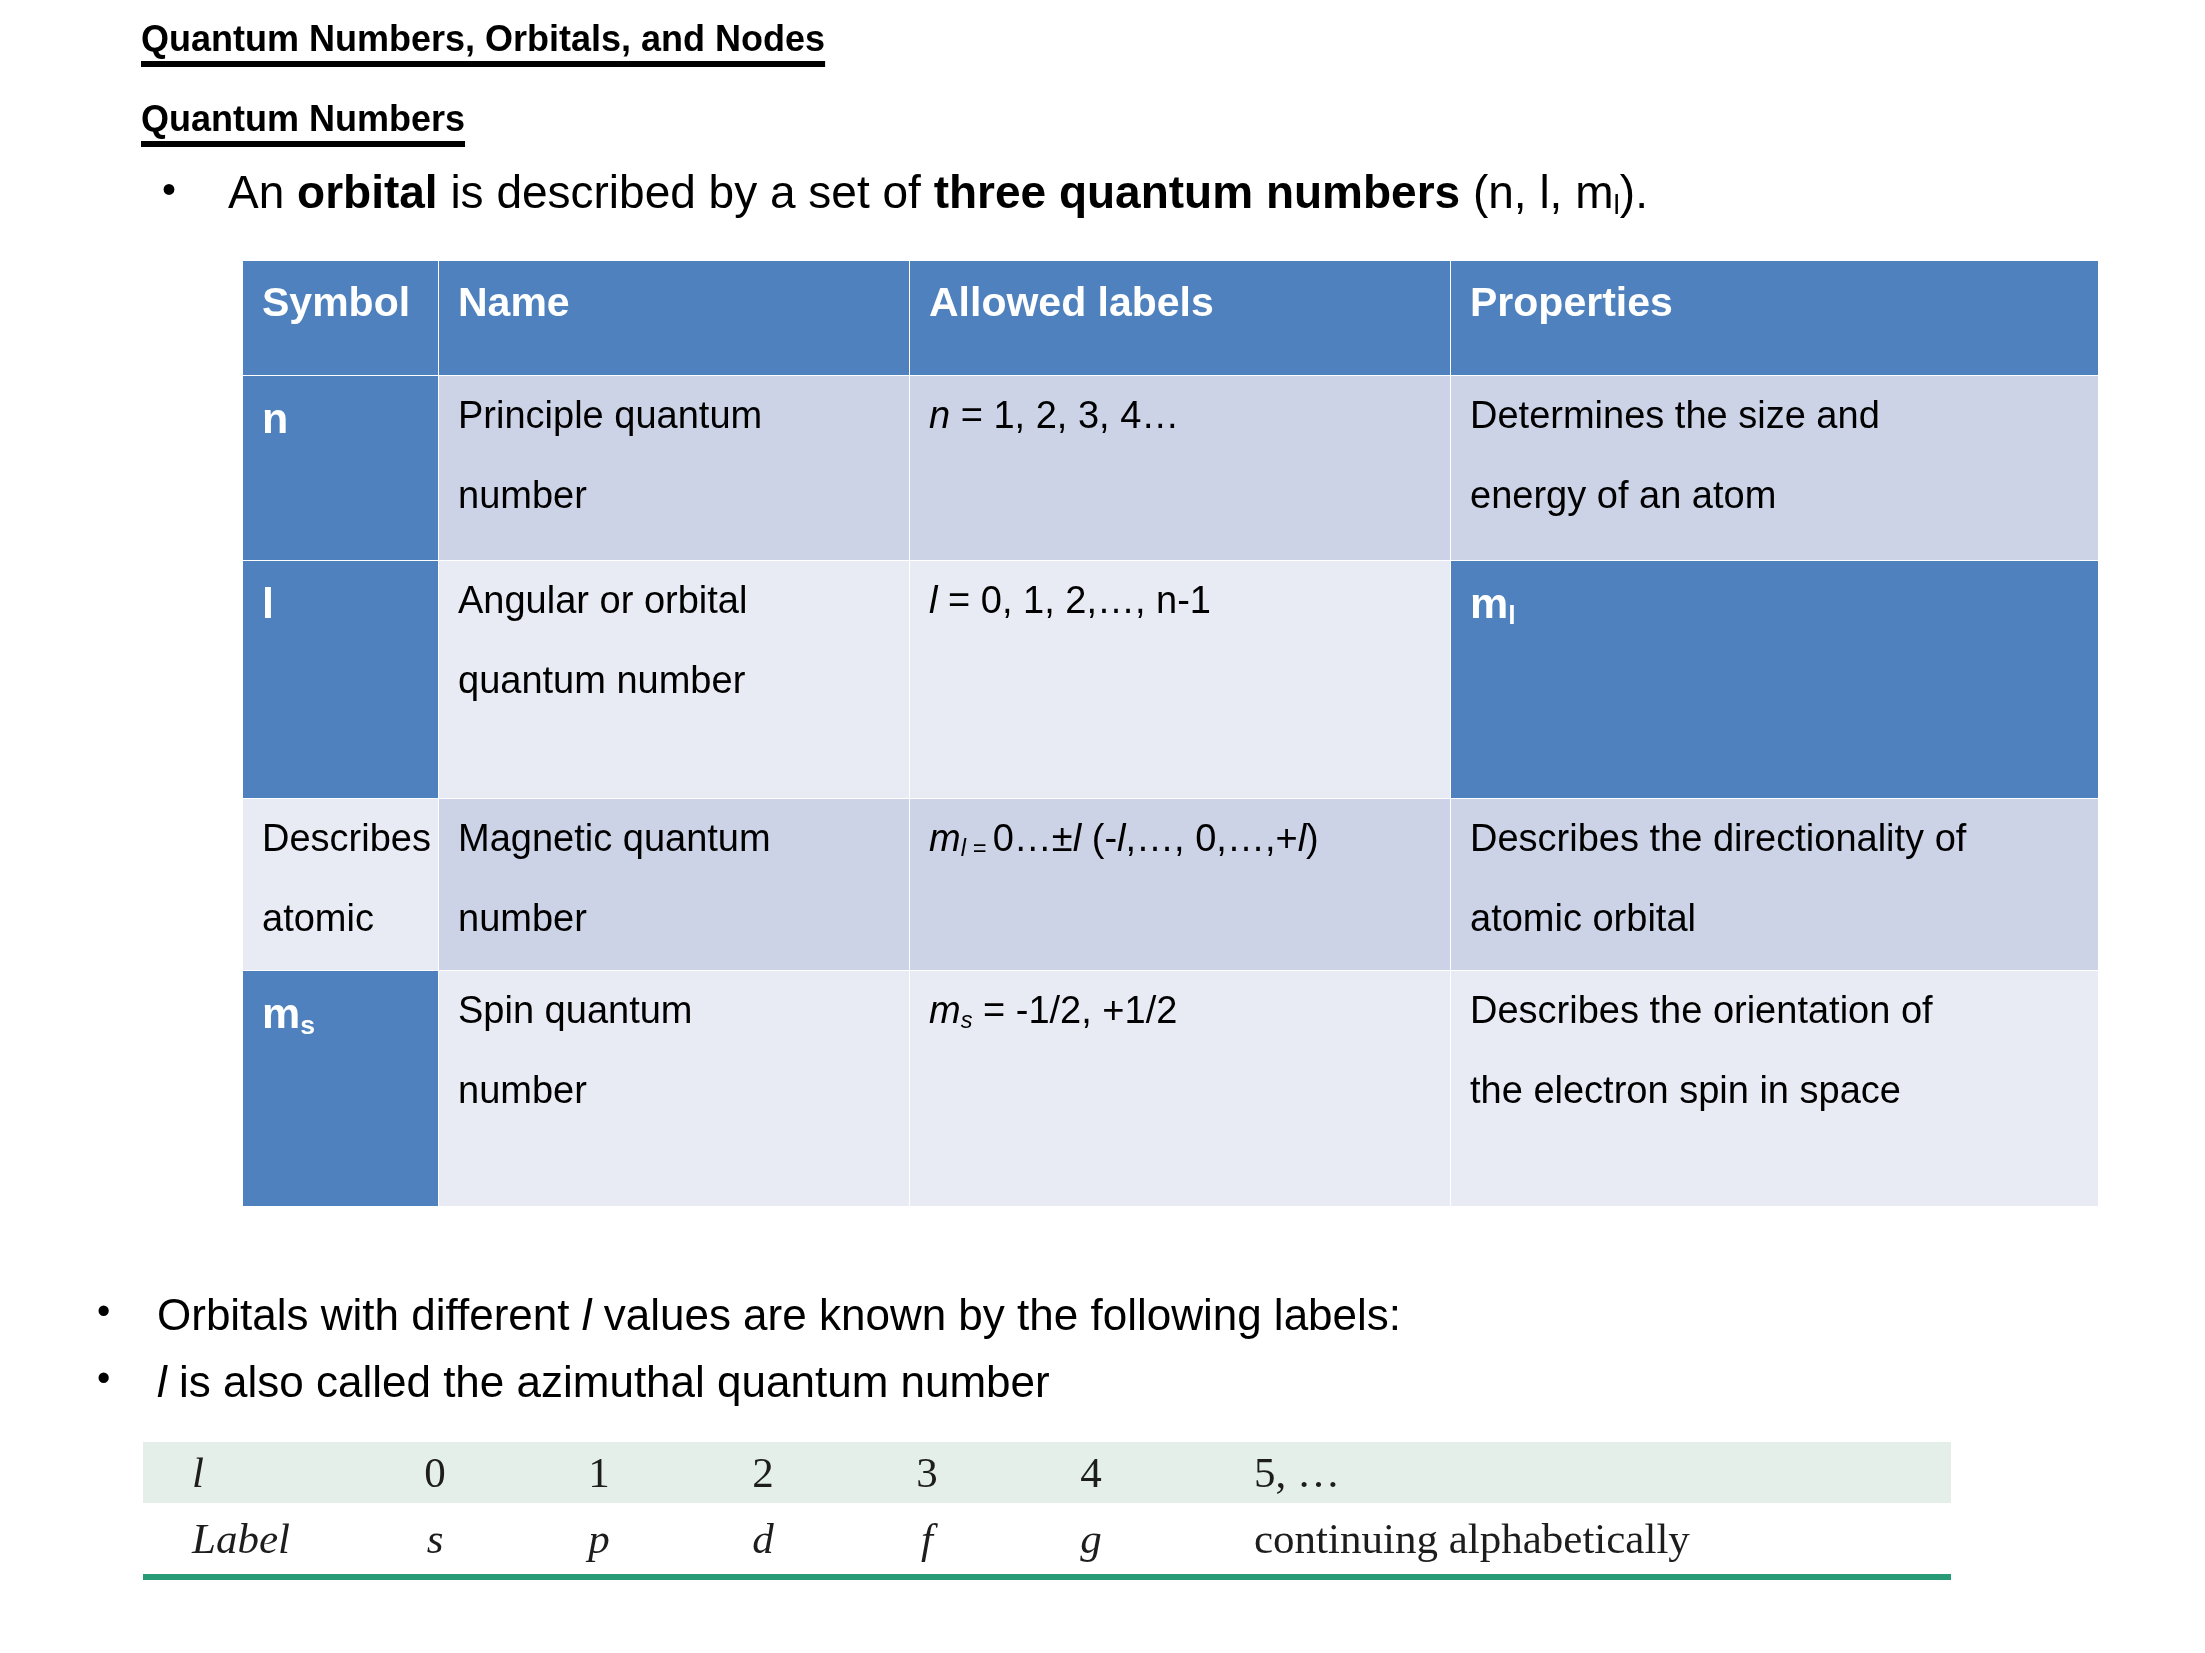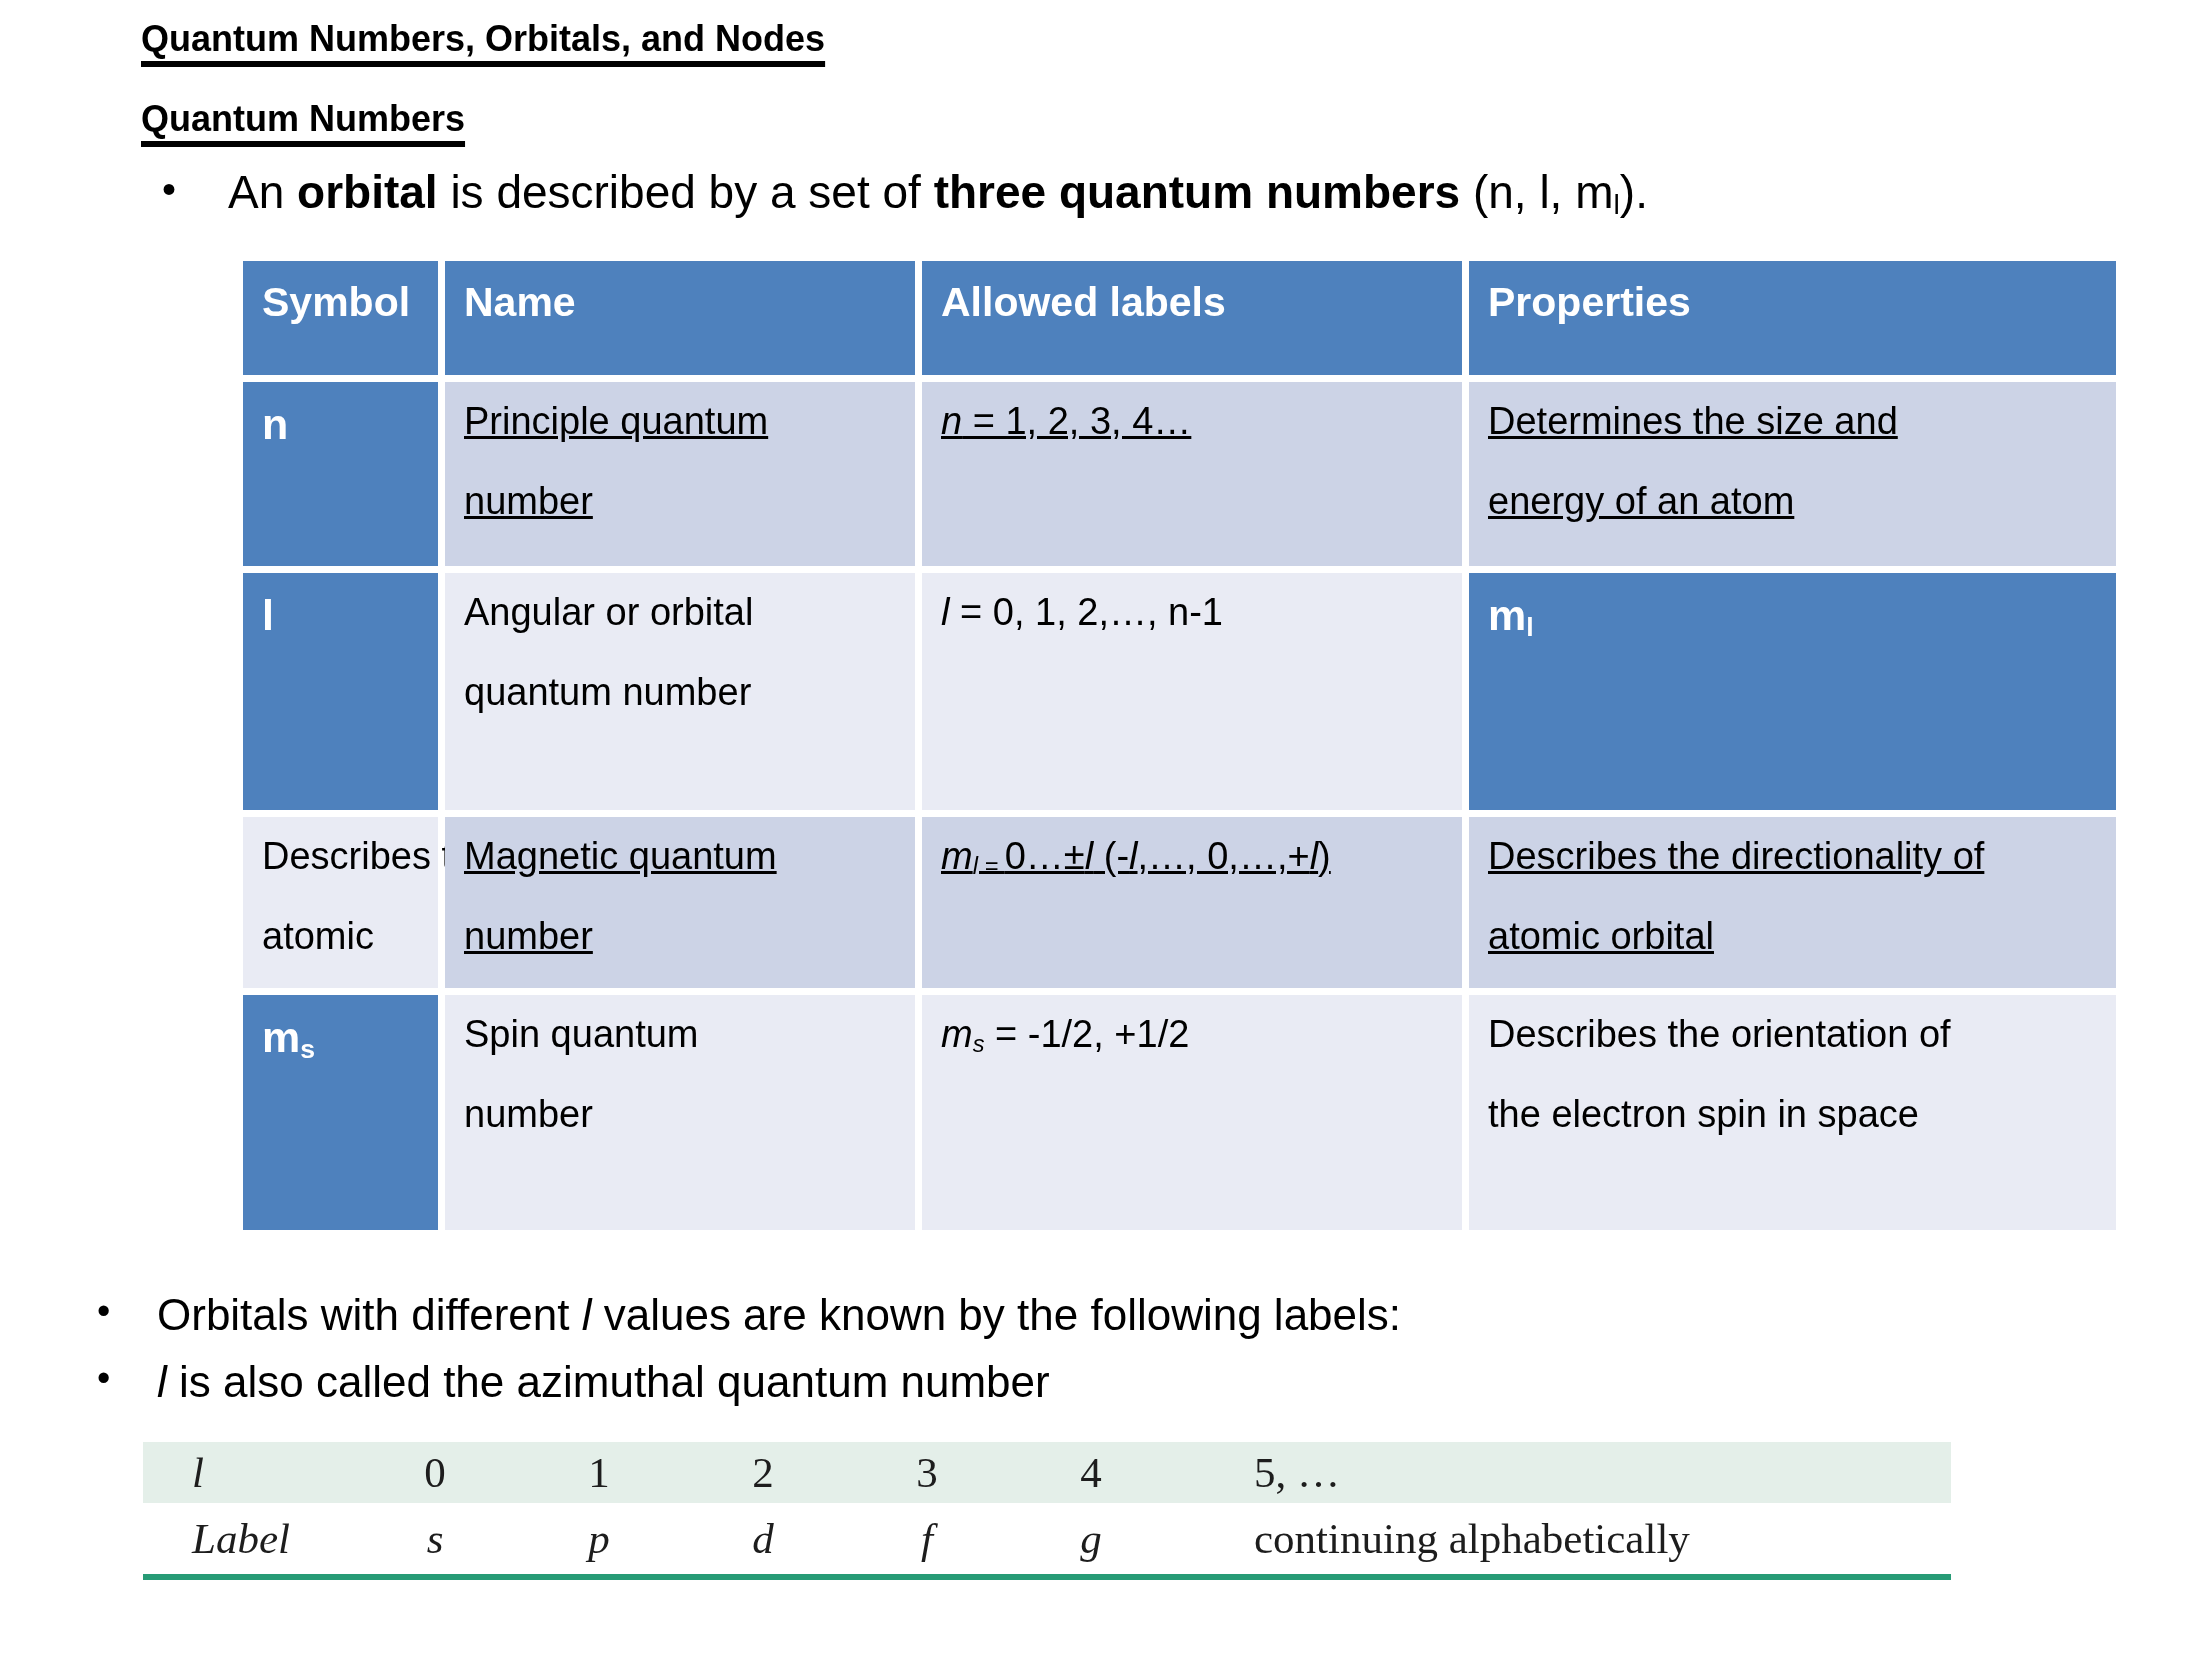--- a/index.html
+++ b/index.html
@@ -43,21 +43,21 @@
     vertical-align:top;
   }
   
   .qn-table{
     position:absolute;
     left:243px;
     top:261px;
     display:grid;
     grid-template-columns:195px 470px 540px 647px;
     grid-template-rows:114px 184px 237px 171px 235px;
-    gap:7px;
+    gap:1px;
     background:#ffffff;
   }
   .qn-cell{box-sizing:border-box;}
   .qn-head{
     background:#4e81bd;
     color:#ffffff;
     font-weight:bold;
     font-size:41px;
     line-height:1.1;
     padding:19px 0 0 19px;
@@ -69,21 +69,21 @@
     font-size:43px;
     line-height:1.1;
     padding:19px 0 0 19px;
   }
   .qn-body{
     font-size:38px;
     line-height:2.1;
     white-space:pre;
     padding:0 0 0 19px;
   }
-  .band-a{background:#ccd3e6;text-decoration:underline;}
+  .band-a{background:#ccd3e6;}
   .band-b{background:#e9ebf4;}
   sub{
     font-size:62%;
     line-height:0;
     vertical-align:baseline;
     position:relative;
     bottom:-0.22em;
   }
   
   .lower-bullet{

